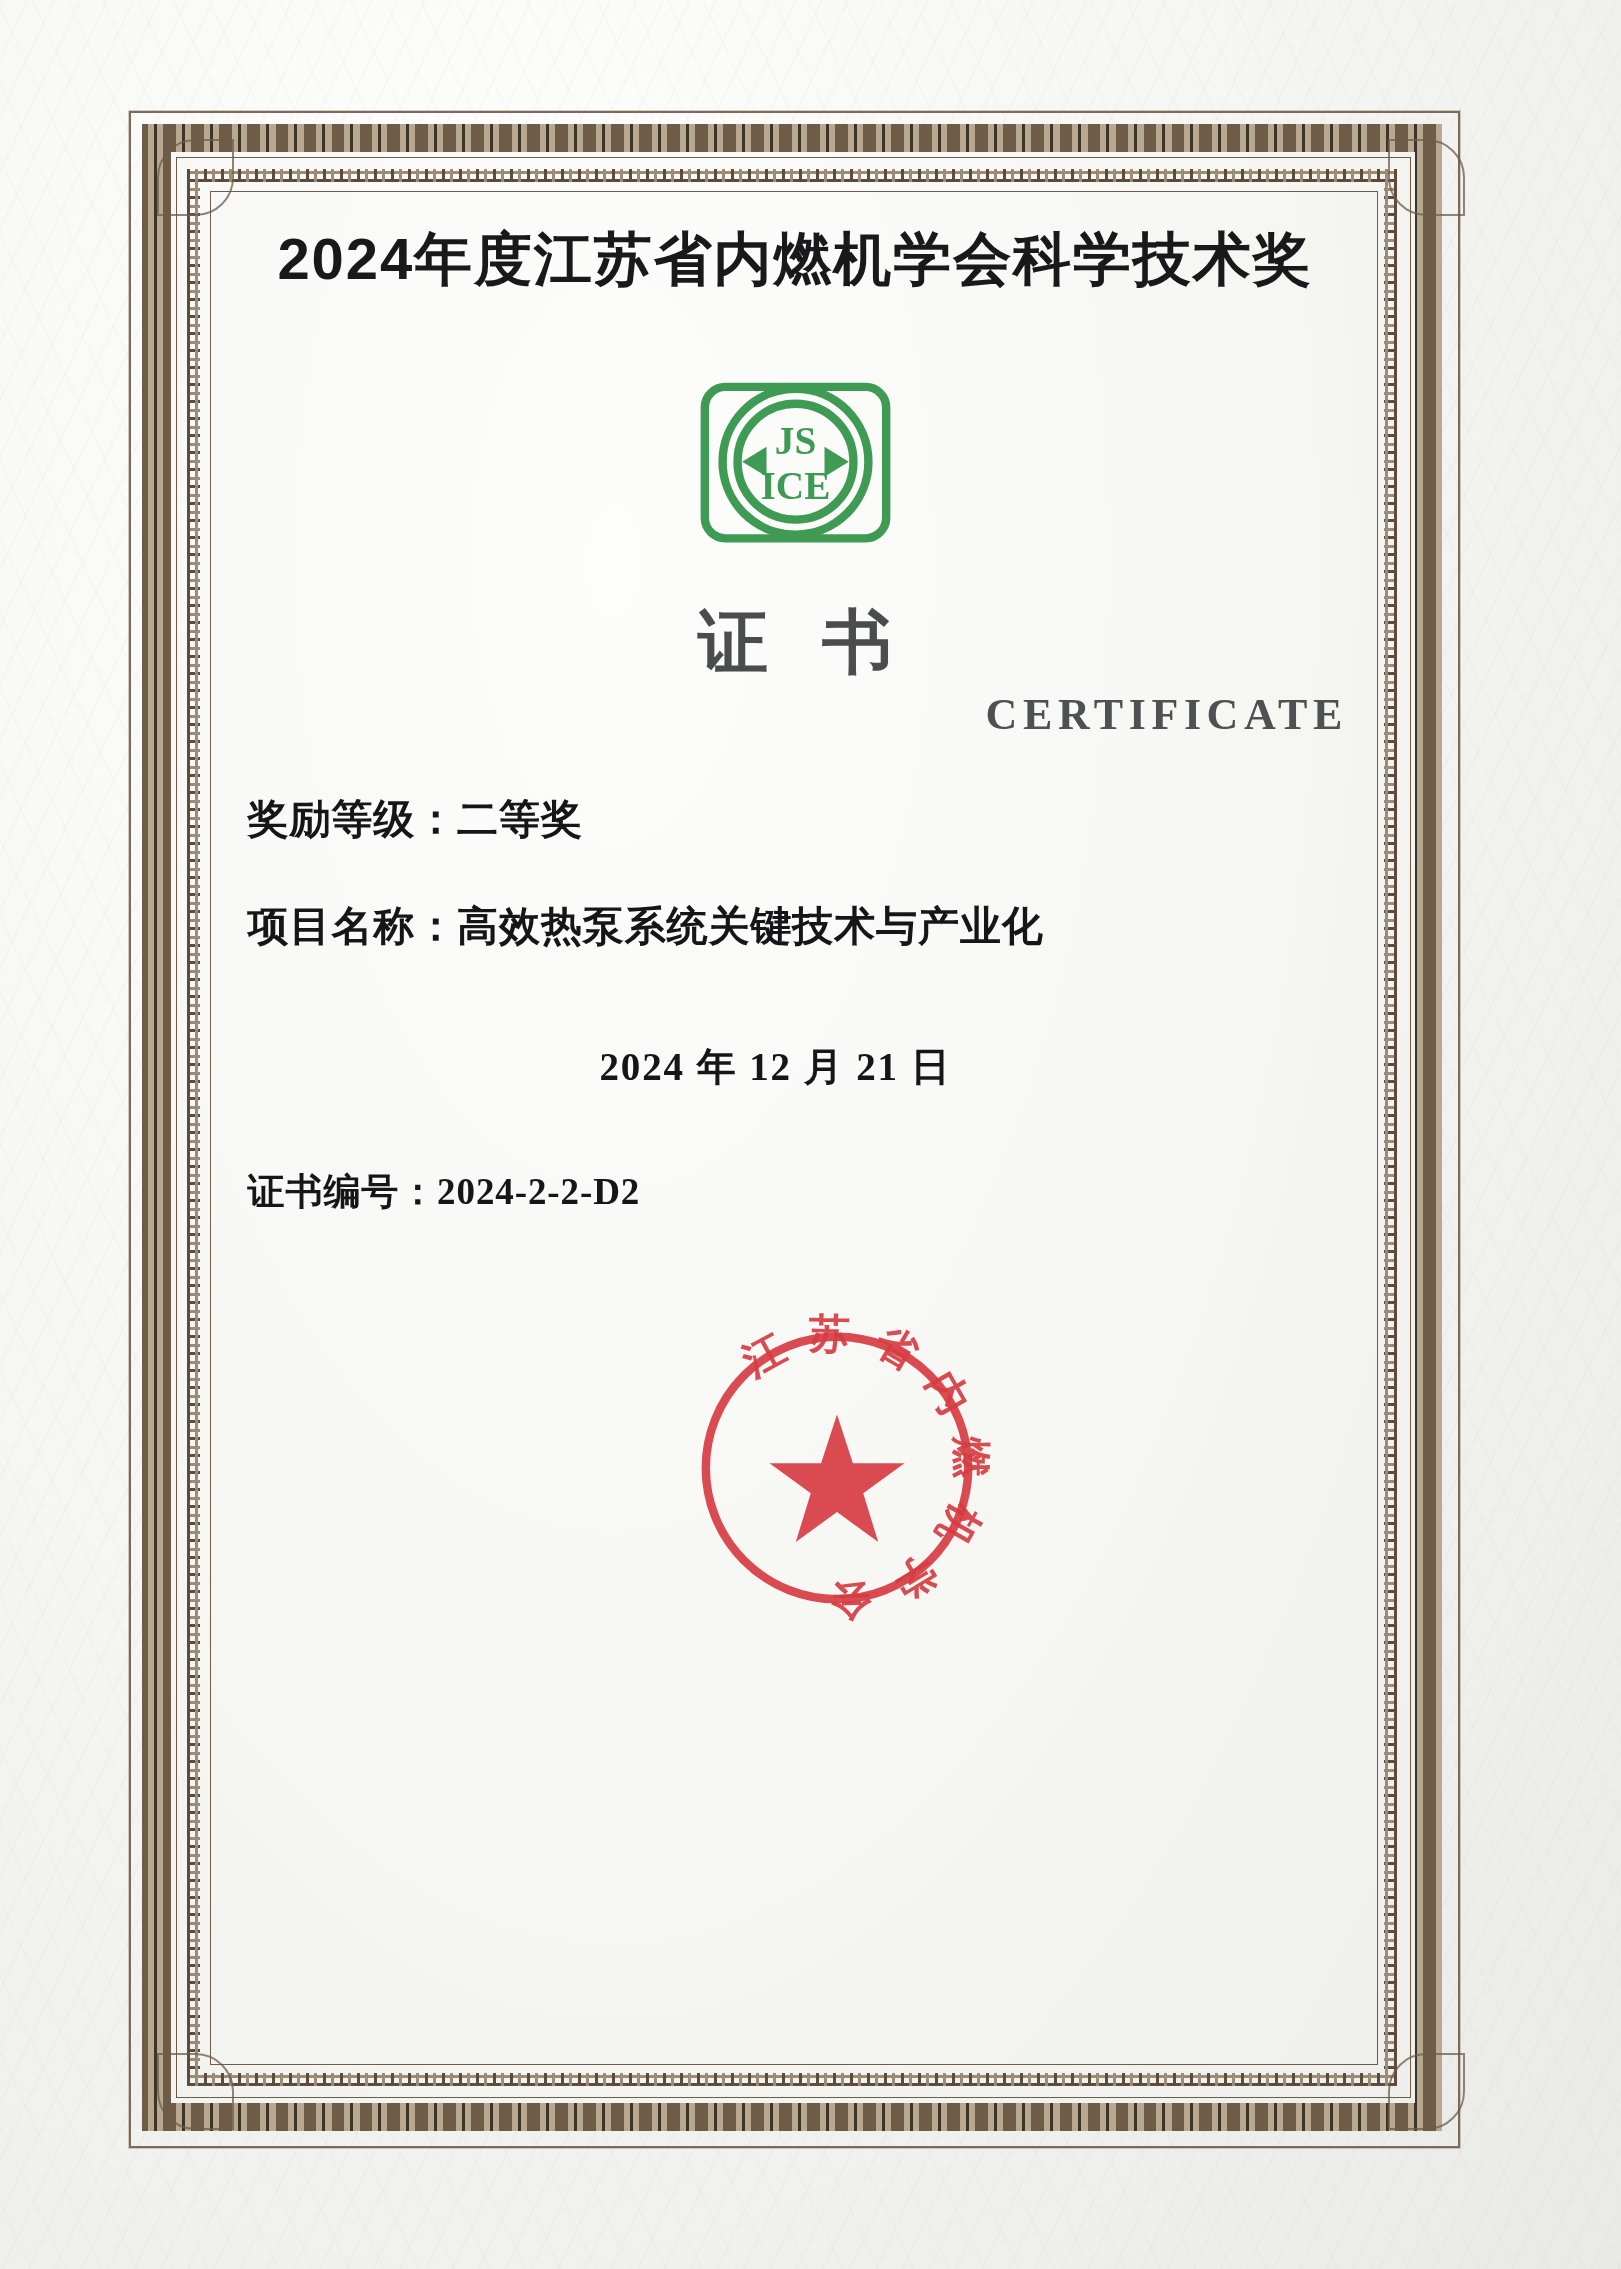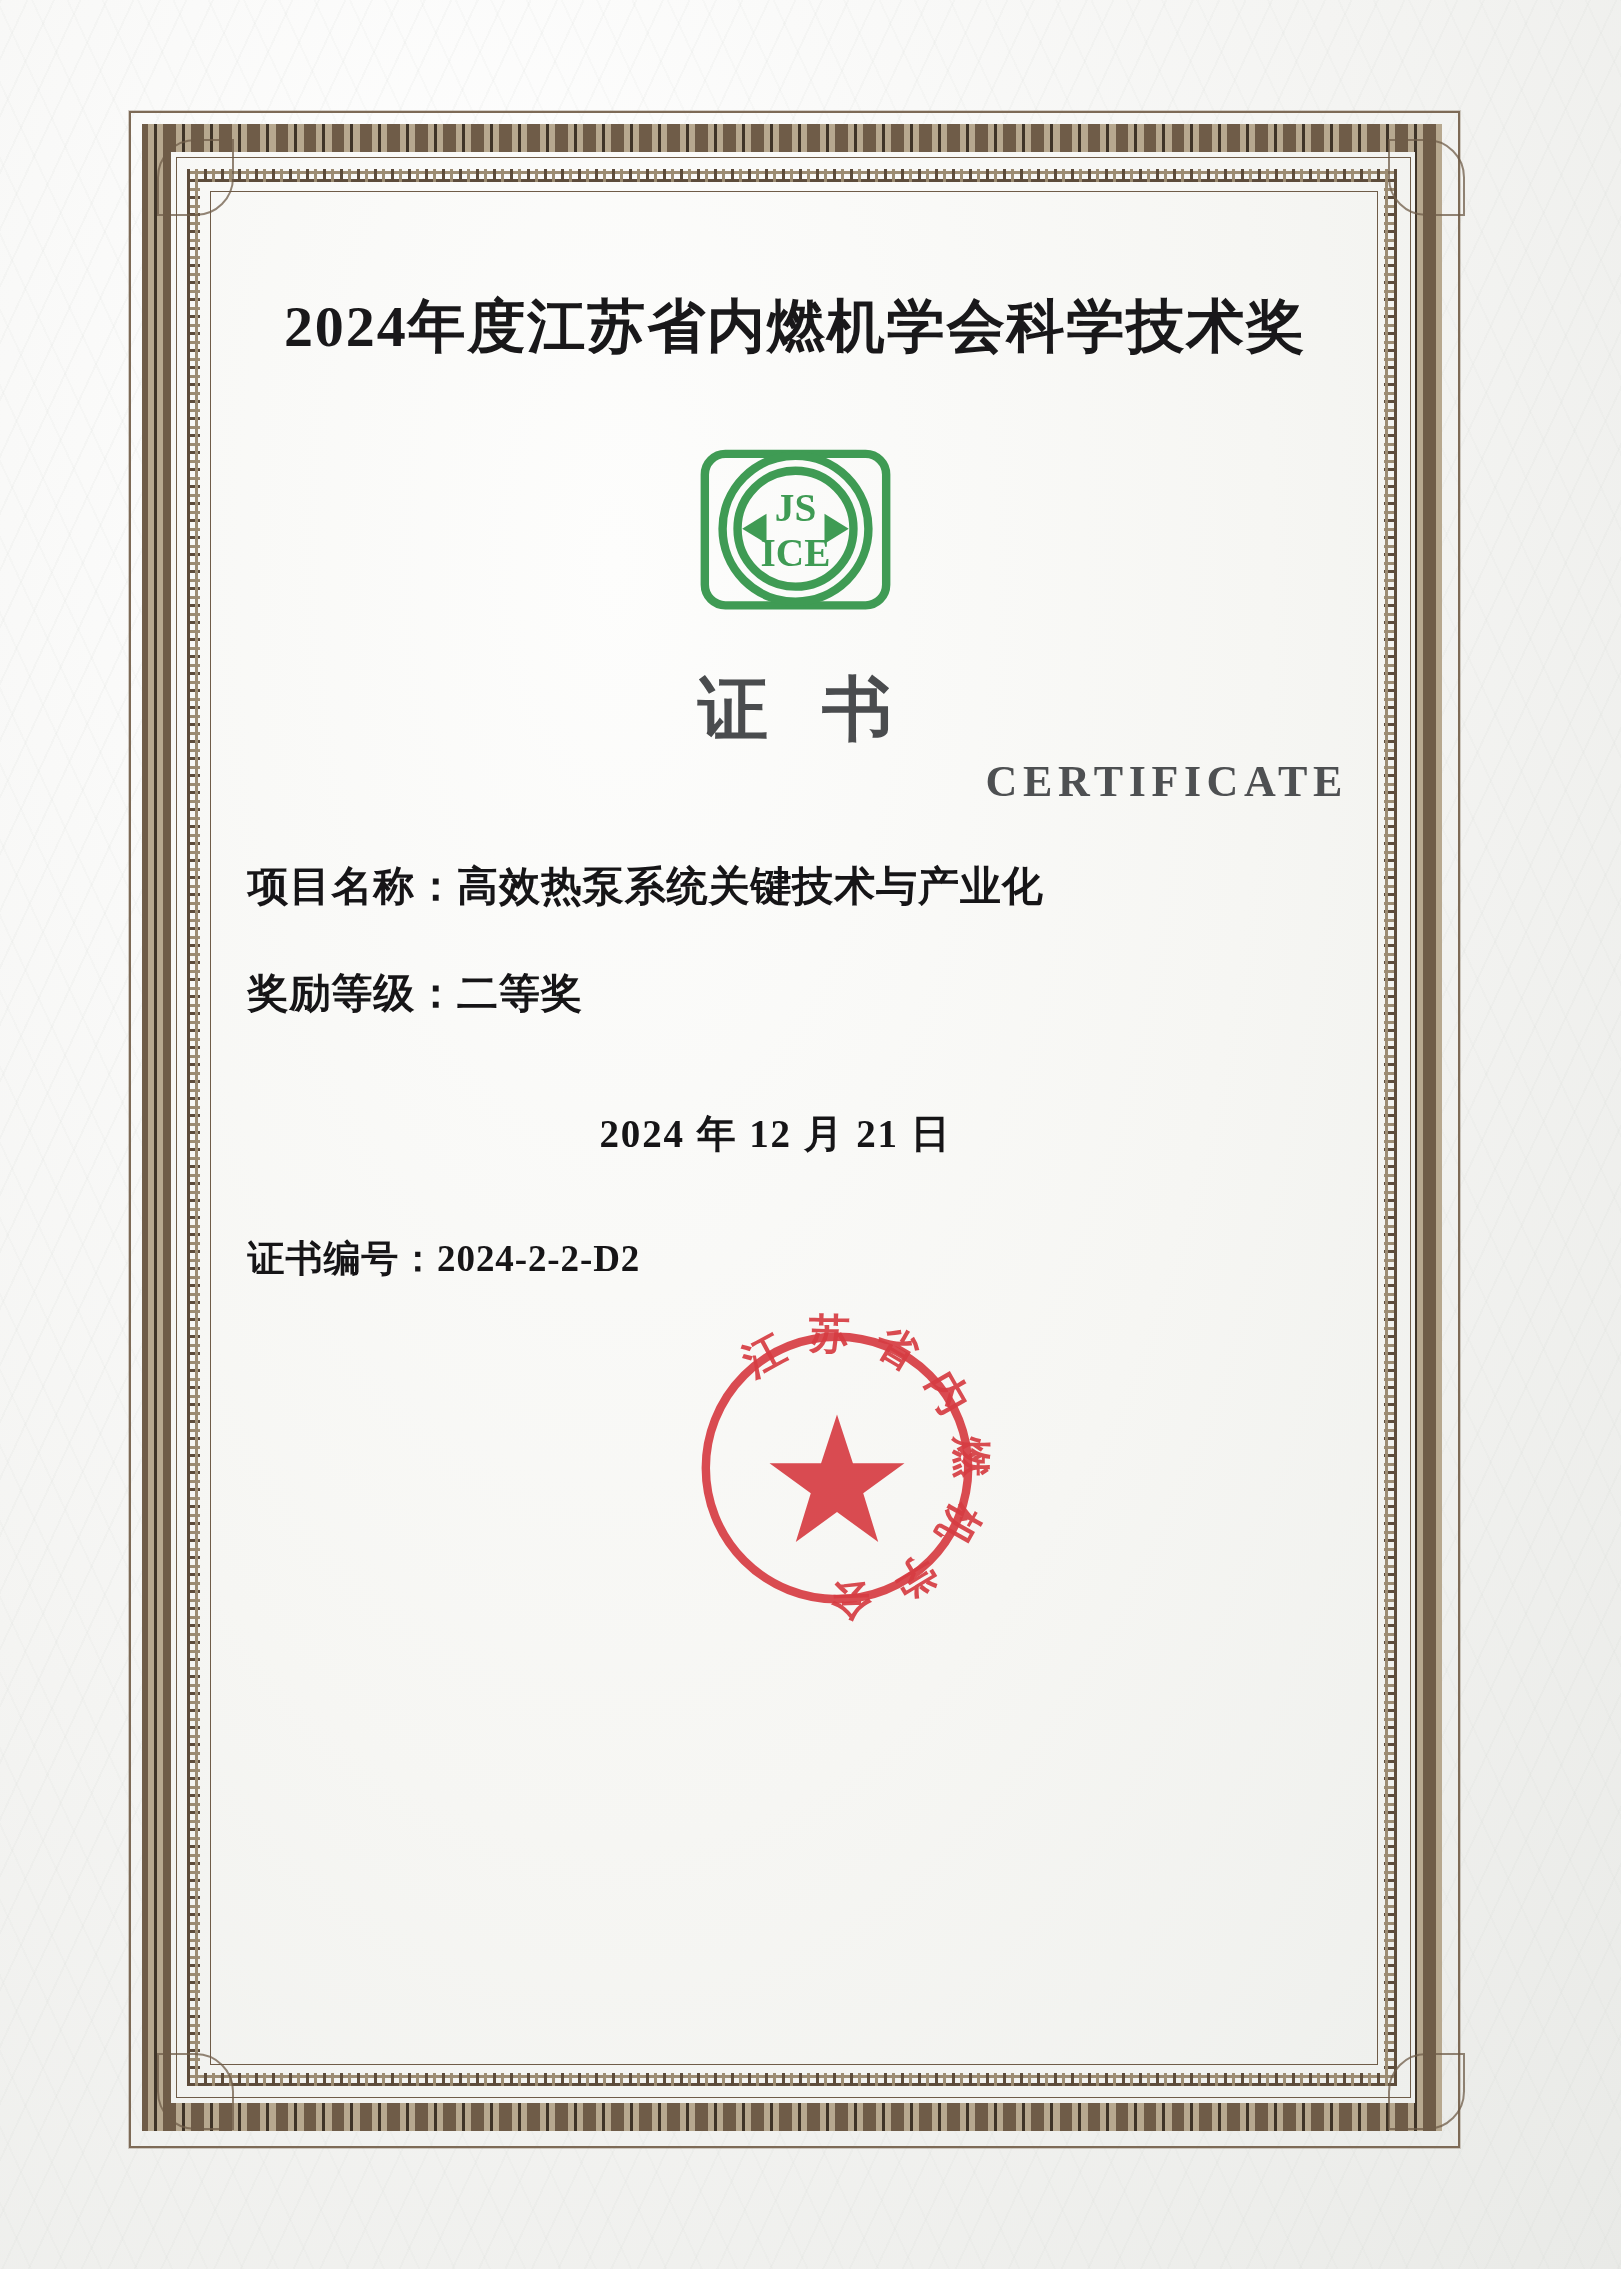--- a/index.html
+++ b/index.html
@@ -132,22 +132,21 @@
     width: 1106px;
     height: 1818px;
   }
 
   .cert-title {
     text-align: center;
     font-size: 58px;
     font-weight: bold;
     letter-spacing: 1.9px;
     color: #19181a;
-    margin-top: 67px;
-    font-family: Liberation Serif, serif;
+    font-family: Liberation Sans, sans-serif;
   }
 
   
   .emblem-wrap {
     display: flex;
     justify-content: center;
     margin-top: 58px;
   }
   .emblem {
     width: 215px;
@@ -267,25 +266,25 @@
         </svg>
       </div>
     </div>
 
     <div class="cert-word">证书</div>
 
     <div class="cert-word-en">CERTIFICATE</div>
 
 
     <div class="field">
+      <span class="label">奖励等级：</span><span class="value">二等奖</span>
+    </div>
+
+    <div class="field">
       <span class="label">项目名称：</span><span class="value">高效热泵系统关键技术与产业化</span>
-    </div>
-
-    <div class="field">
-      <span class="label">奖励等级：</span><span class="value">二等奖</span>
     </div>
 
 
     <div class="date-line">2024 年 12 月 21 日</div>
 
     <div class="cert-no">
       <span>证书编号：</span><span>2024-2-2-D2</span>
     </div>
   </div>
 

